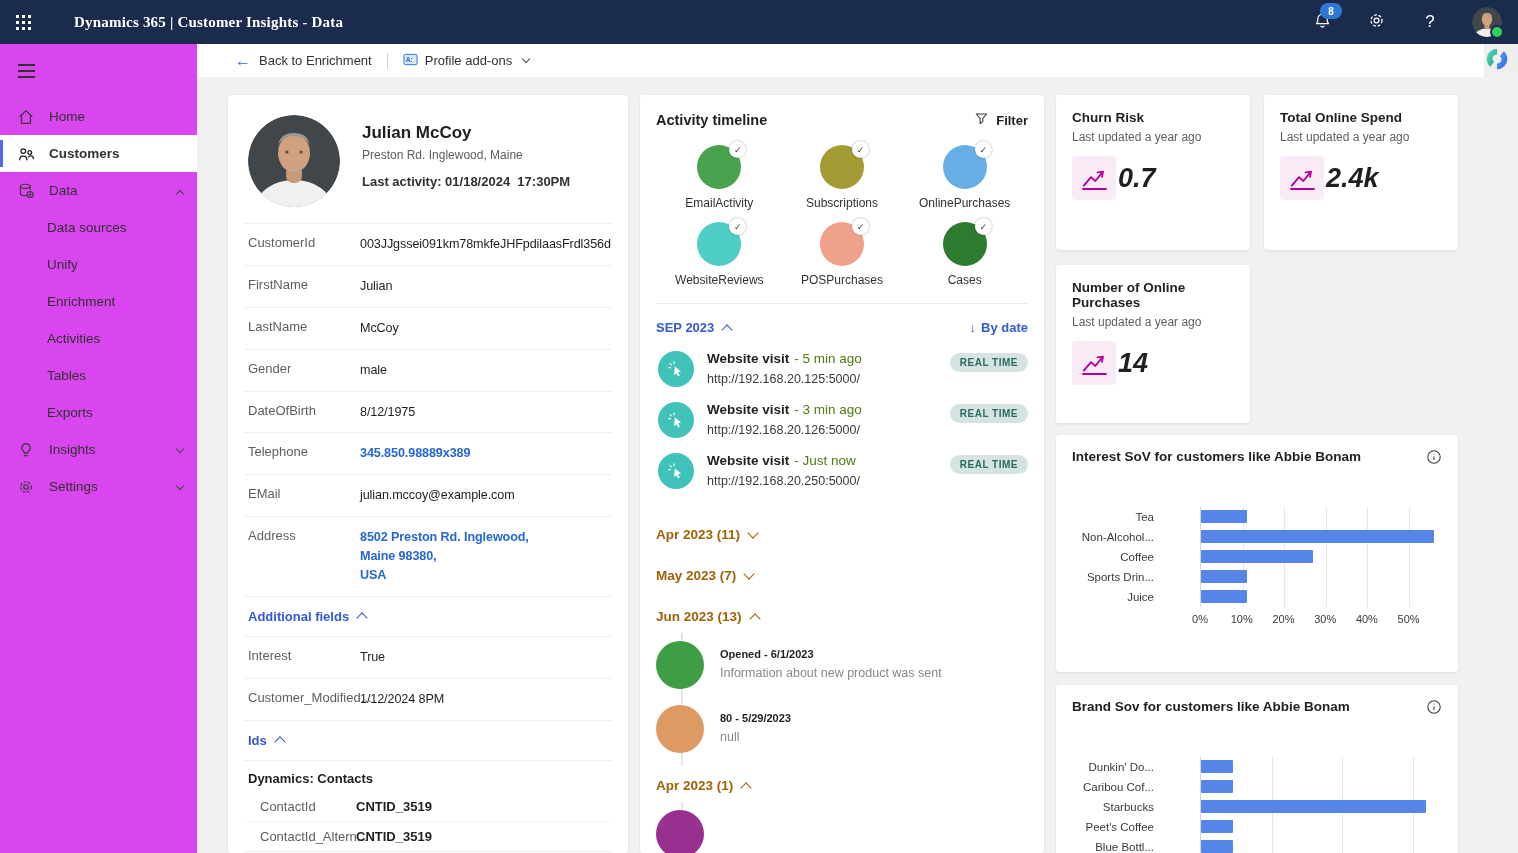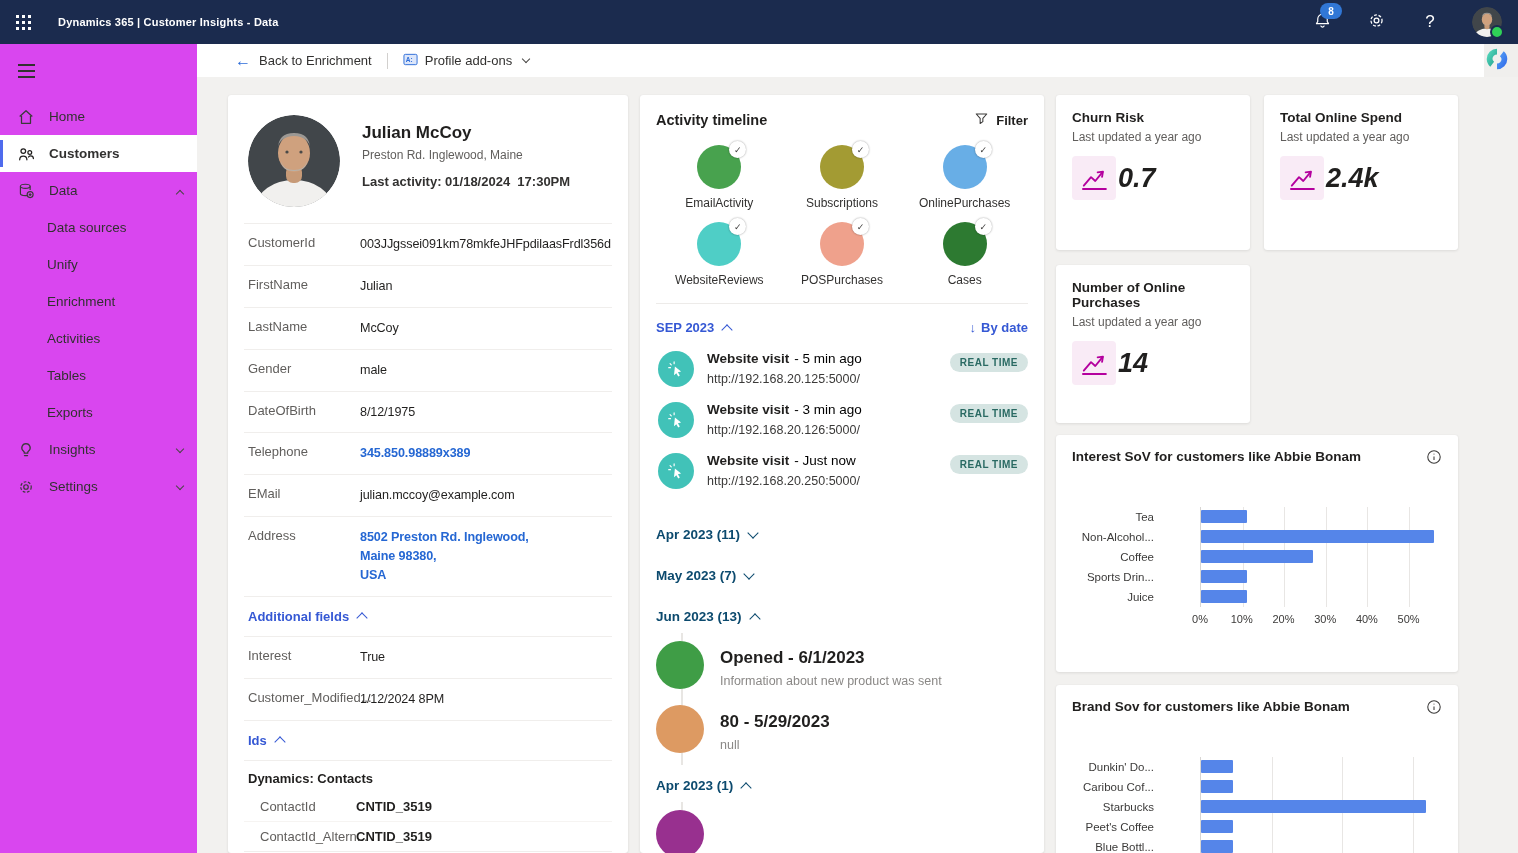--- a/index.html
+++ b/index.html
@@ -2,21 +2,21 @@
 <html><head>
 <meta charset="utf-8">
 <style>
   html,body{margin:0;padding:0;background:#e8e7e5;}
   #app{position:relative;width:1518px;height:853px;overflow:hidden;background:#f2f1ef;
        font-family:"Liberation Sans",sans-serif;color:#201f1e;}
   
   .topbar{position:absolute;top:0;left:0;right:0;height:44px;background:#1b2b4e;display:flex;
           align-items:center;color:#fff;z-index:10;}
   .waffle{width:46px;height:44px;display:flex;align-items:center;justify-content:center;cursor:pointer;}
-  .app-title{font-size:11px;font-weight:700;letter-spacing:.2px;margin-left:12px;}
+  .app-title{font-size:15px;font-weight:700;letter-spacing:.2px;margin-left:28px;font-family:Liberation Serif, serif;}
   .top-actions{margin-left:auto;display:flex;align-items:center;gap:30px;padding-right:16px;}
   .icon-btn{position:relative;display:flex;align-items:center;justify-content:center;width:24px;height:24px;cursor:pointer;}
   .help-glyph{font-size:17px;font-weight:400;color:#fff;}
   .badge{position:absolute;top:-7px;right:-8px;min-width:16px;height:16px;border-radius:9px;background:#3177d6;
          color:#fff;font-size:10px;font-weight:700;display:flex;align-items:center;justify-content:center;padding:0 3px;}
   .avatar-sm{position:relative;width:30px;height:30px;border-radius:50%;overflow:visible;cursor:pointer;}
   .avatar-sm .ph{width:30px;height:30px;border-radius:50%;overflow:hidden;display:block;}
   .presence{position:absolute;right:-2px;bottom:-2px;width:10px;height:10px;border-radius:50%;
             background:#2fd157;border:2px solid #1b2b4e;}
   
@@ -75,29 +75,29 @@
   .group-row{display:flex;justify-content:space-between;align-items:center;padding:16px 0 8px;
              color:#3558d4;font-size:13px;font-weight:700;}
   .month-link{display:flex;align-items:center;cursor:pointer;}
   .by-date{display:flex;align-items:center;gap:5px;cursor:pointer;}
   .rt-entry{display:flex;align-items:flex-start;padding:7px 0;}
   .rt-icon{width:36px;height:36px;border-radius:50%;background:#41c2b8;flex-shrink:0;margin:1px 13px 0 2px;
            display:flex;align-items:center;justify-content:center;}
   .rt-body{flex:1;}
   .rt-title{font-size:13.5px;margin-top:1px;}
   .rt-title b{font-weight:700;}
-  .rt-time{color:#000000;margin-left:5px;}
+  .rt-time{color:#4d7c0f;margin-left:5px;}
   .rt-url{font-size:12.5px;color:#3b3a39;margin-top:6px;}
   .rt-badge{background:#d5e4e2;color:#2a6a63;font-size:10px;font-weight:700;padding:4px 10px;border-radius:10px;
             letter-spacing:.5px;margin-top:3px;}
-  .month-row{display:flex;align-items:center;color:#0c4a6e;font-weight:700;font-size:13.5px;padding:13px 0;cursor:pointer;}
+  .month-row{display:flex;align-items:center;color:#a16207;font-weight:700;font-size:13.5px;padding:13px 0;cursor:pointer;}
   .m-entry{display:flex;padding:4px 0 12px;position:relative;}
   .m-entry::before{content:"";position:absolute;left:25px;top:-4px;bottom:0;width:2px;background:#e8e6e3;}
   .m-circle{width:48px;height:48px;border-radius:50%;margin-right:16px;position:relative;z-index:1;flex-shrink:0;}
-  .m-title{font-weight:700;font-size:17px;color:#201f1e;margin-top:7px;}
+  .m-title{font-weight:700;font-size:11px;color:#201f1e;margin-top:7px;}
   .m-desc{font-size:12.5px;color:#8a8886;margin-top:6px;}
   
   .kpi{padding:15px 16px;}
   .kpi-0{left:1056px;top:95px;width:194px;height:155px;}
   .kpi-1{left:1264px;top:95px;width:194px;height:155px;}
   .kpi-2{left:1056px;top:265px;width:194px;height:158px;}
   .kpi-title{font-size:13.5px;font-weight:700;}
   .kpi-sub{font-size:12px;color:#605e5c;margin-top:5px;}
   .kpi-body{display:flex;align-items:center;gap:2px;margin-top:12px;font-style:italic;}
   .kpi-icon{width:44px;height:44px;background:#f9ebf6;border-radius:4px;display:flex;align-items:center;justify-content:center;}

